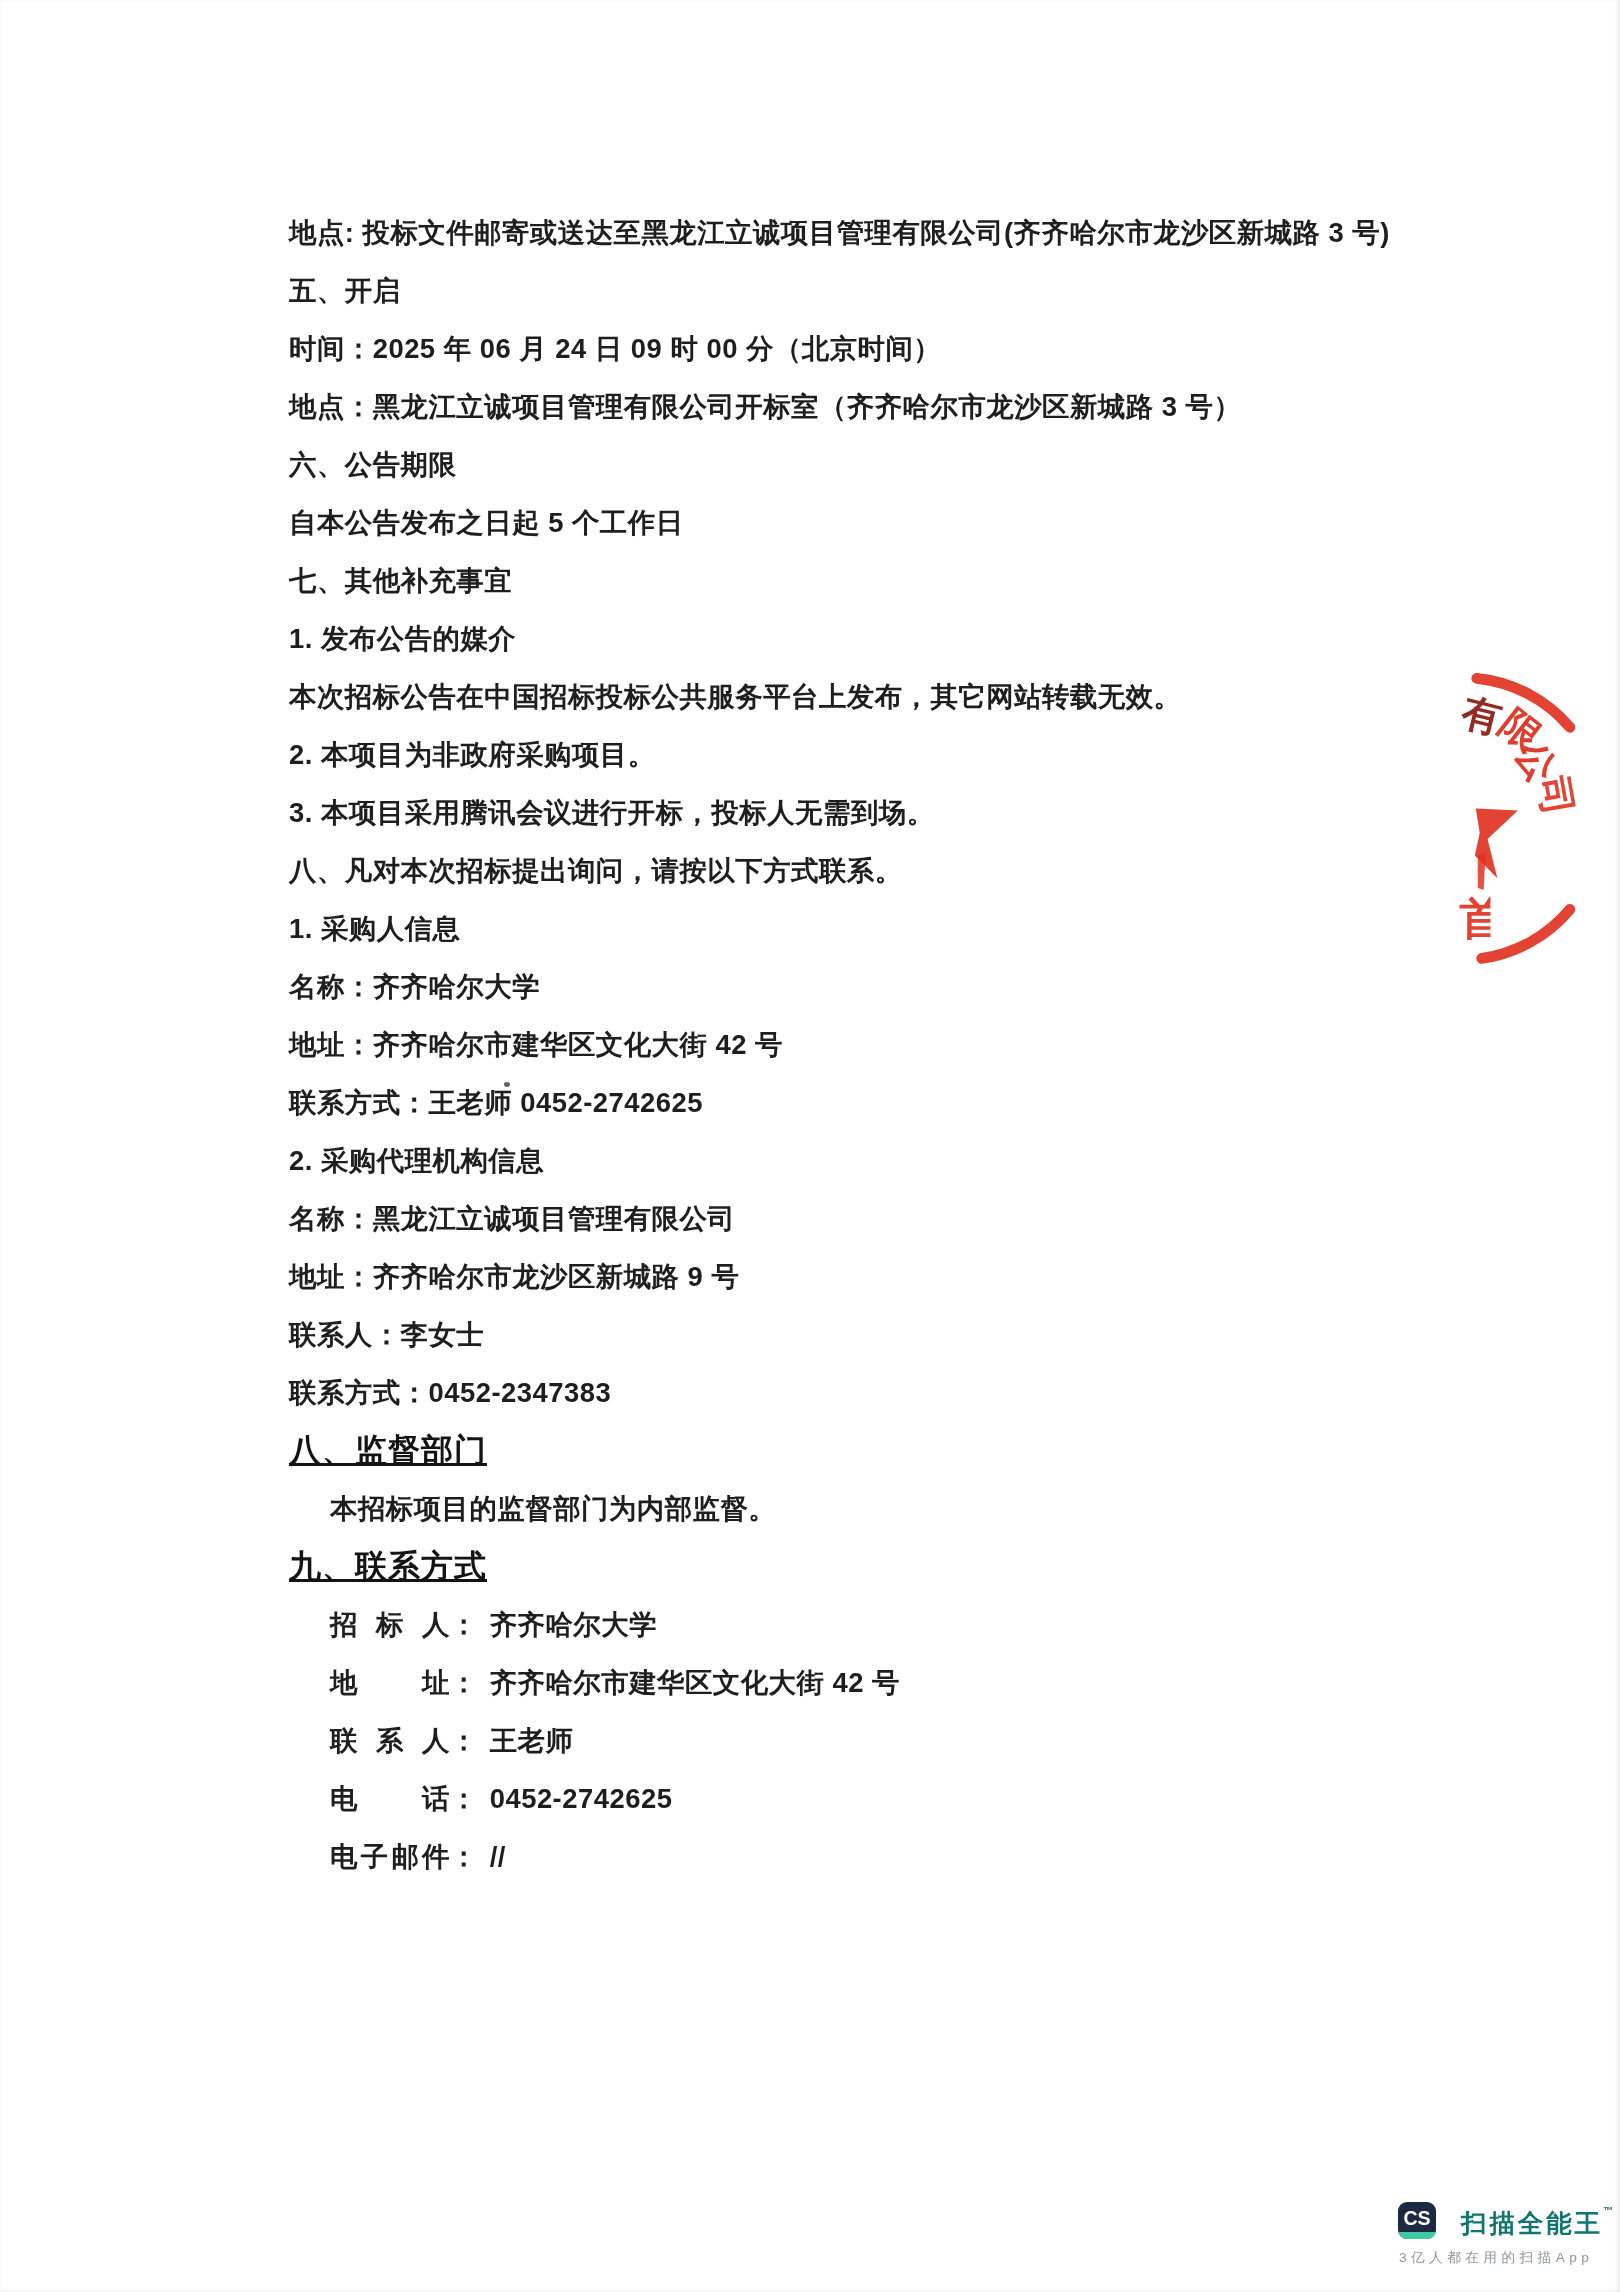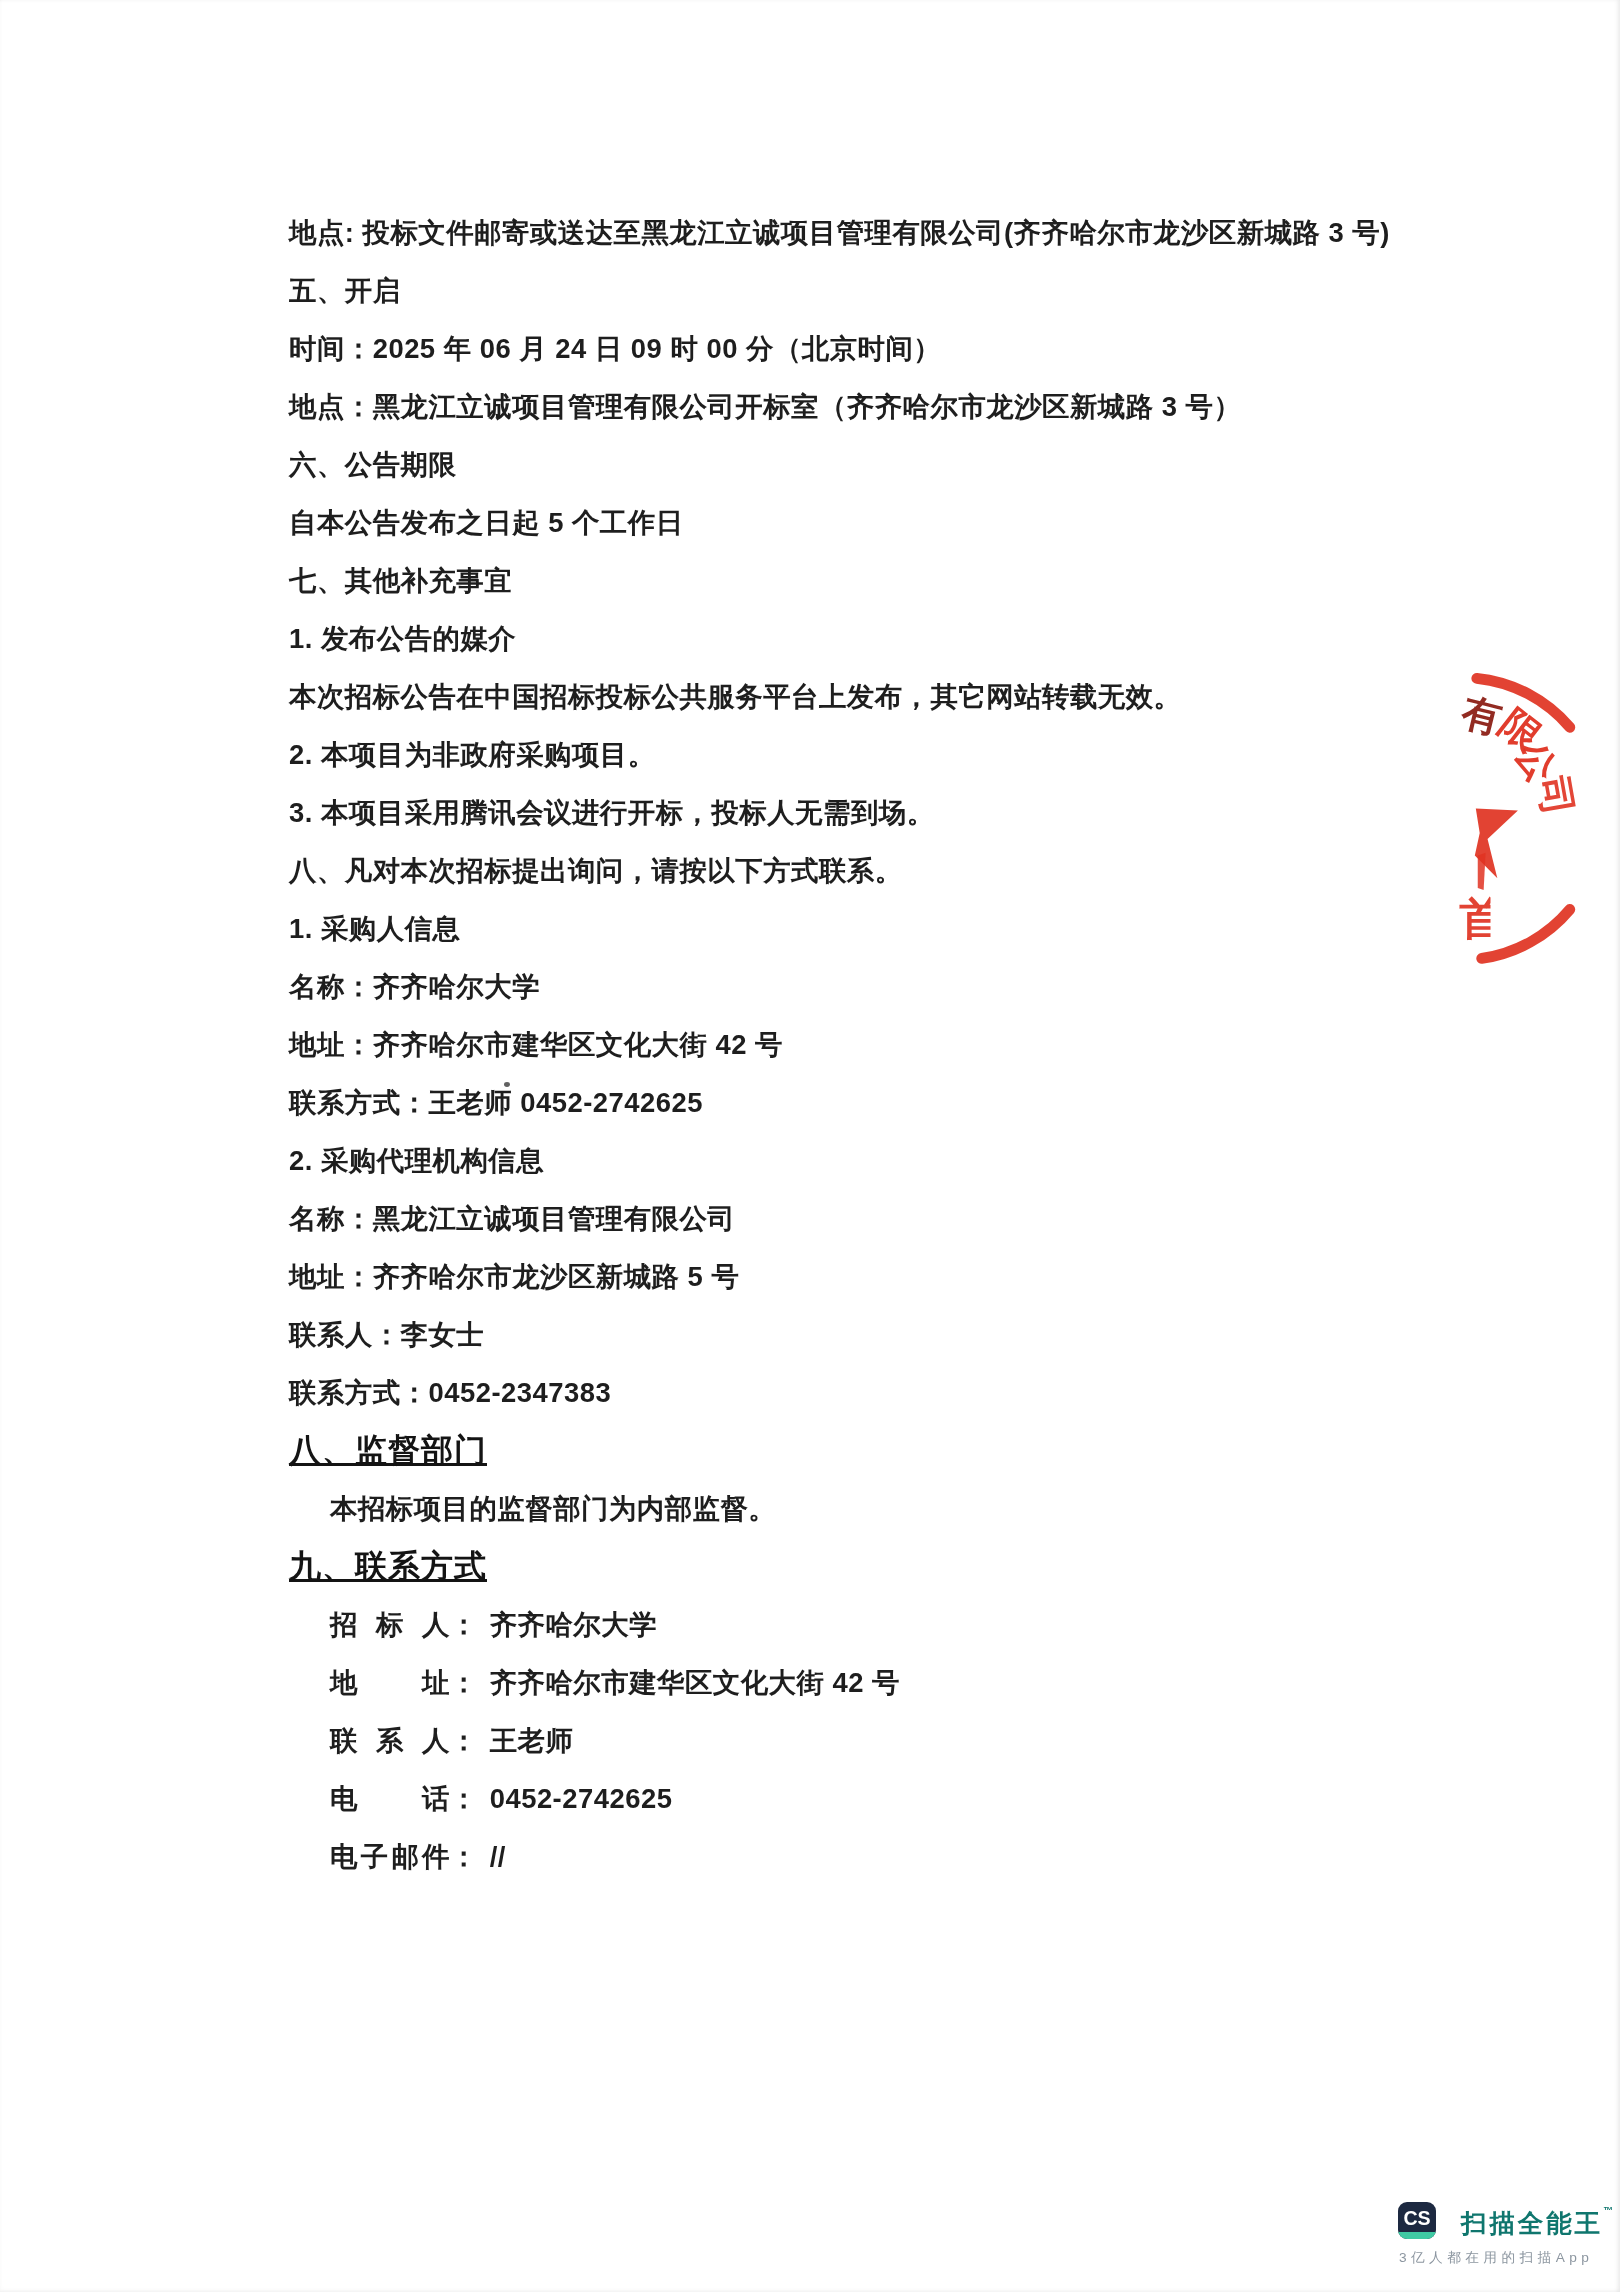--- a/index.html
+++ b/index.html
@@ -89,21 +89,21 @@
       <div class="line body">本次招标公告在中国招标投标公共服务平台上发布，其它网站转载无效。</div>
       <div class="line body">2. 本项目为非政府采购项目。</div>
       <div class="line body">3. 本项目采用腾讯会议进行开标，投标人无需到场。</div>
       <div class="line body">八、凡对本次招标提出询问，请按以下方式联系。</div>
       <div class="line body">1. 采购人信息</div>
       <div class="line body">名称：齐齐哈尔大学</div>
       <div class="line body">地址：齐齐哈尔市建华区文化大街 42 号</div>
       <div class="line body">联系方式：王老师 0452-2742625</div>
       <div class="line body">2. 采购代理机构信息</div>
       <div class="line body">名称：黑龙江立诚项目管理有限公司</div>
-      <div class="line body">地址：齐齐哈尔市龙沙区新城路 5 号</div>
+      <div class="line body">地址：齐齐哈尔市龙沙区新城路 9 号</div>
       <div class="line body">联系人：李女士</div>
       <div class="line body">联系方式：0452-2347383</div>
       <div class="line heading">八、监督部门</div>
       <div class="line indent">本招标项目的监督部门为内部监督。</div>
       <div class="line heading">九、联系方式</div>
       <div class="line contact"><span class="jlabel">招标人</span><span class="jcolon">：</span><span>齐齐哈尔大学</span></div>
       <div class="line contact"><span class="jlabel">地址</span><span class="jcolon">：</span><span>齐齐哈尔市建华区文化大街 42 号</span></div>
       <div class="line contact"><span class="jlabel">联系人</span><span class="jcolon">：</span><span>王老师</span></div>
       <div class="line contact"><span class="jlabel">电话</span><span class="jcolon">：</span><span>0452-2742625</span></div>
       <div class="line contact"><span class="jlabel">电子邮件</span><span class="jcolon">：</span><span>//</span></div>

